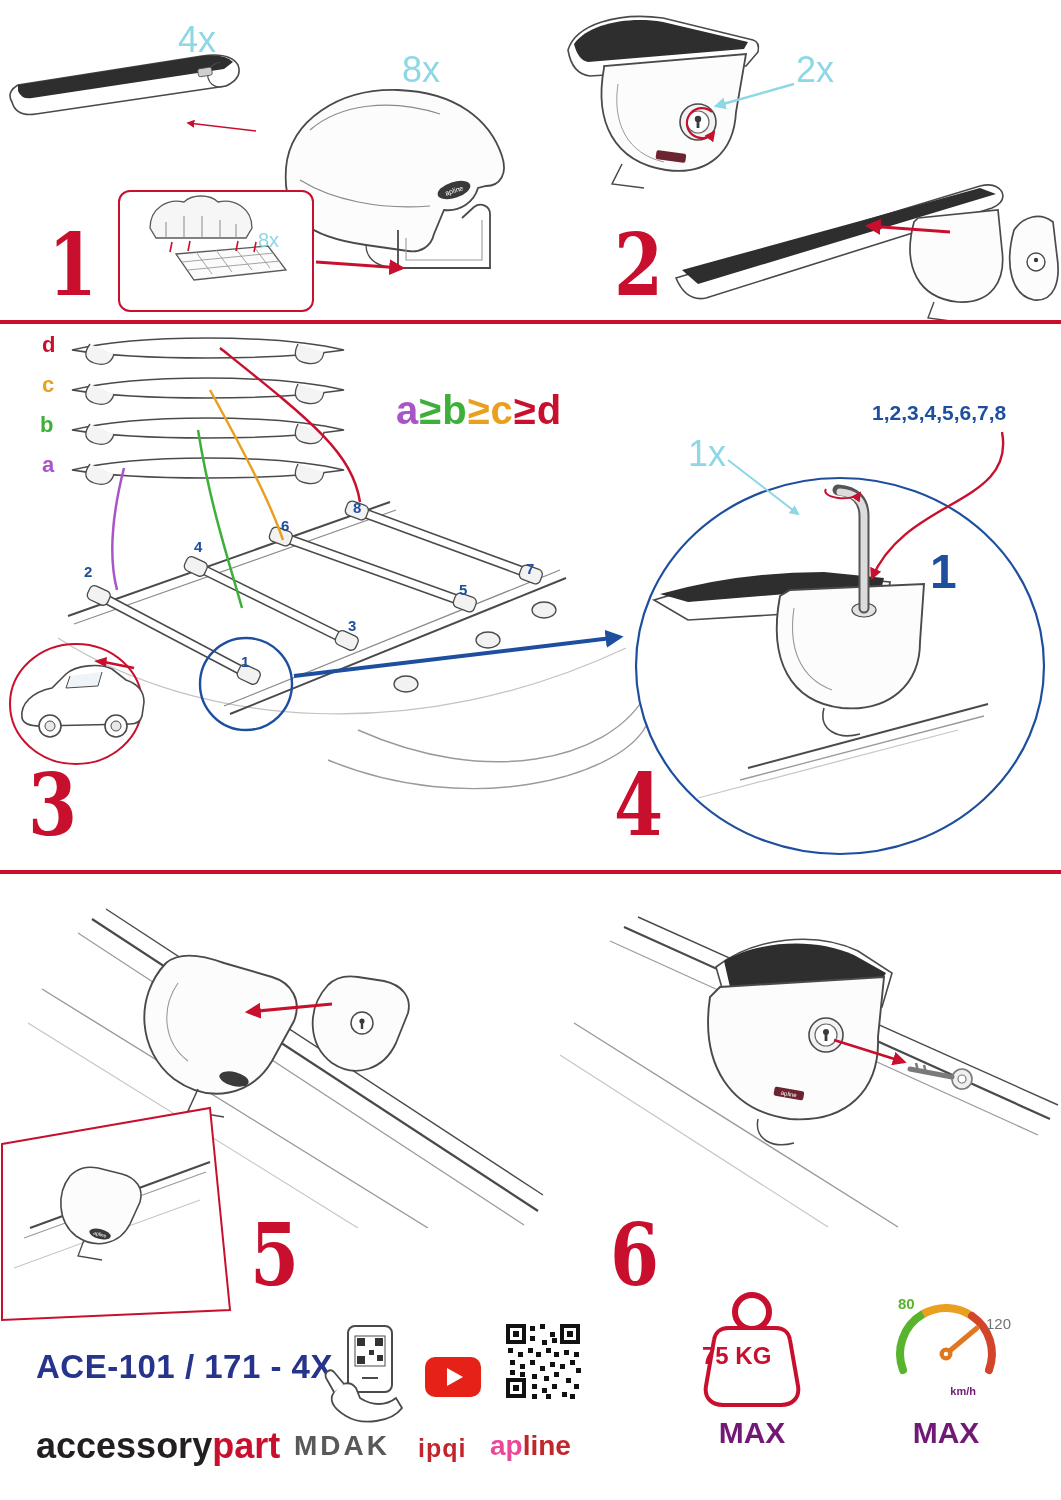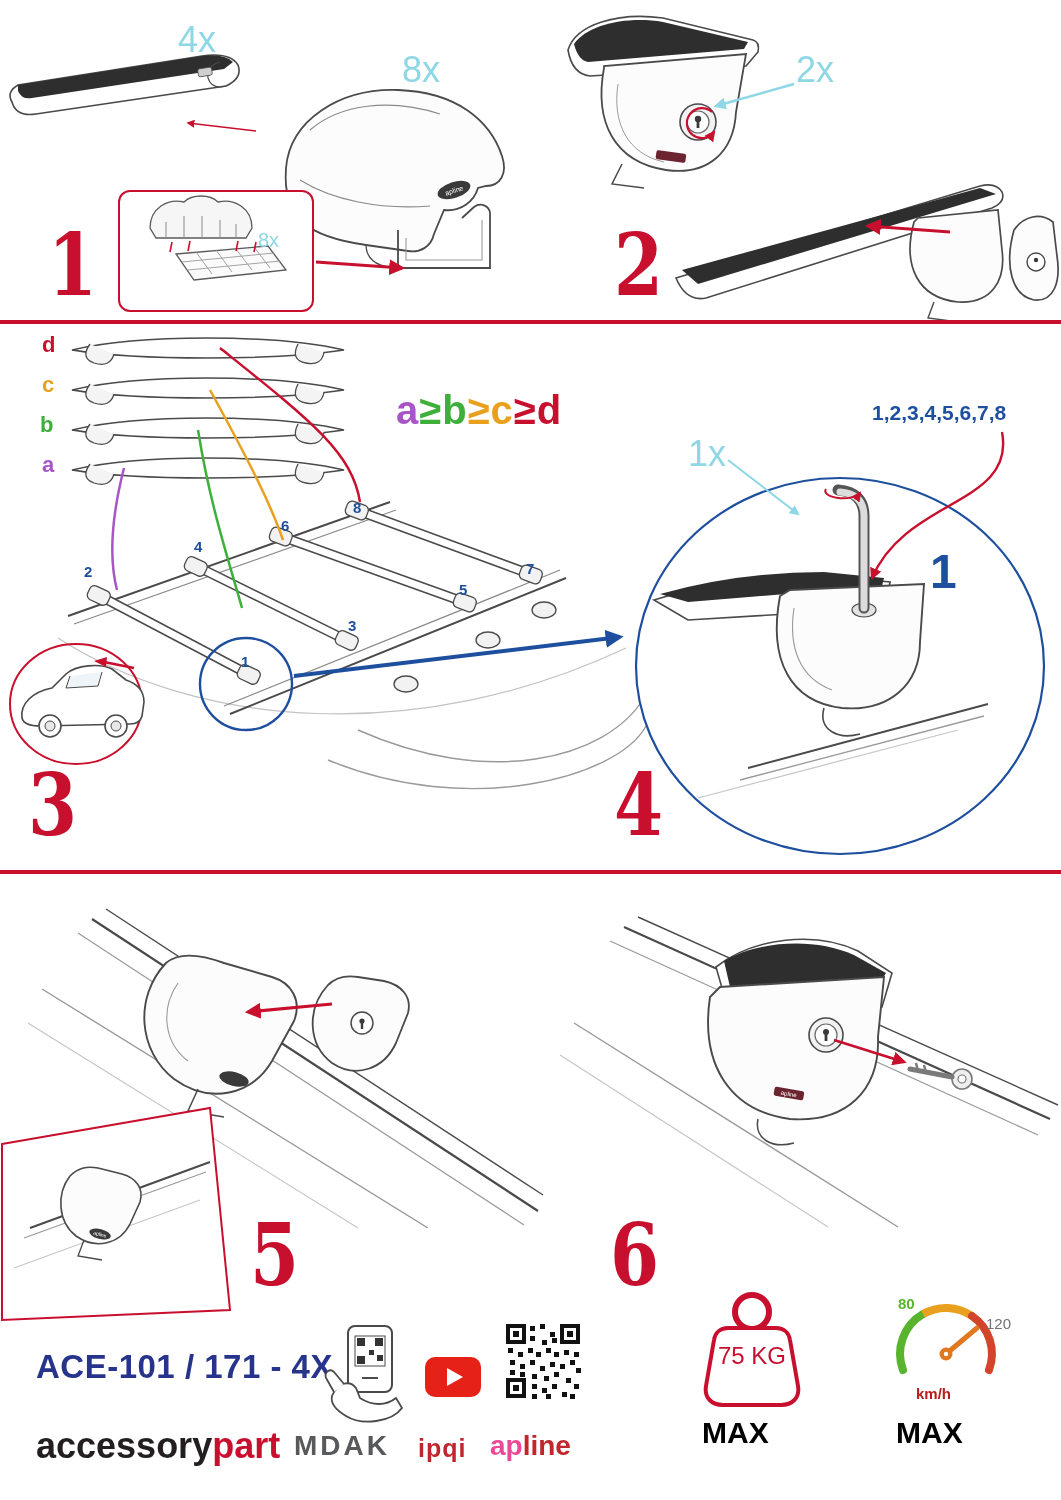--- a/index.html
+++ b/index.html
@@ -20,25 +20,25 @@
   .bignum-blue{position:absolute;left:930px;top:548px;font-size:48px;font-weight:700;color:#1d4f9e;line-height:1}
   .inset1{position:absolute;left:118px;top:190px;width:196px;height:122px;border:2px solid #c8102e;
           border-radius:12px;background:#fff;z-index:5}
   .model{position:absolute;left:36px;top:1350px;font-size:33px;font-weight:700;color:#27348b;letter-spacing:.5px;line-height:1}
   .brand{position:absolute;left:36px;top:1428px;font-size:36px;font-weight:700;line-height:1}
   .brand .p1{color:#231f20}.brand .p2{color:#c8102e}
   .logo-mdak{position:absolute;left:294px;top:1432px;font-size:28px;font-weight:700;color:#58595b;letter-spacing:3px;line-height:1}
   .logo-ipqi{position:absolute;left:418px;top:1436px;font-size:25px;font-weight:700;color:#c0272d;letter-spacing:1px;line-height:1}
   .logo-apline{position:absolute;left:490px;top:1432px;font-size:28px;font-weight:700;line-height:1}
   .logo-apline .p1{color:#ec4899}.logo-apline .p2{color:#c0272d}
-  .kg-value{position:absolute;left:702px;top:1344px;width:100px;text-align:center;font-size:24px;font-weight:400;color:#c8102e;line-height:1}
-  .max-label{position:absolute;width:100px;text-align:left;font-size:30px;font-weight:800;color:#000000;line-height:1}
+  .kg-value{position:absolute;left:702px;top:1344px;width:100px;font-size:24px;font-weight:700;color:#c8102e;line-height:1}
+  .max-label{position:absolute;width:100px;text-align:center;font-size:30px;font-weight:800;color:#701a75;line-height:1}
   .speed-low{position:absolute;left:898px;top:1296px;font-size:15px;font-weight:700;color:#58b42c;line-height:1}
   .speed-high{position:absolute;left:986px;top:1316px;font-size:15px;font-weight:400;color:#737373;line-height:1}
-  .speed-unit{position:absolute;left:916px;top:1386px;width:60px;text-align:left;font-size:15px;font-weight:700;color:#b91c1c;line-height:1}
+  .speed-unit{position:absolute;left:916px;top:1386px;width:60px;text-align:right;font-size:11px;font-weight:700;color:#701a75;line-height:1}
   svg{display:block}
   .overlay{position:absolute;left:0;top:0;z-index:30;pointer-events:none}
 </style>
 </head>
 <body>
 
 <div class="page">
 
   <svg class="abs" style="left:2px;top:38px" width="250" height="100" viewBox="0 0 250 100">
     <path d="M10,64 Q4,54 16,47 L200,18 Q228,14 236,27 Q241,40 224,48 L34,76 Q14,79 10,64 Z" fill="#fff" stroke="#4a4a4a" stroke-width="1.6"></path>

